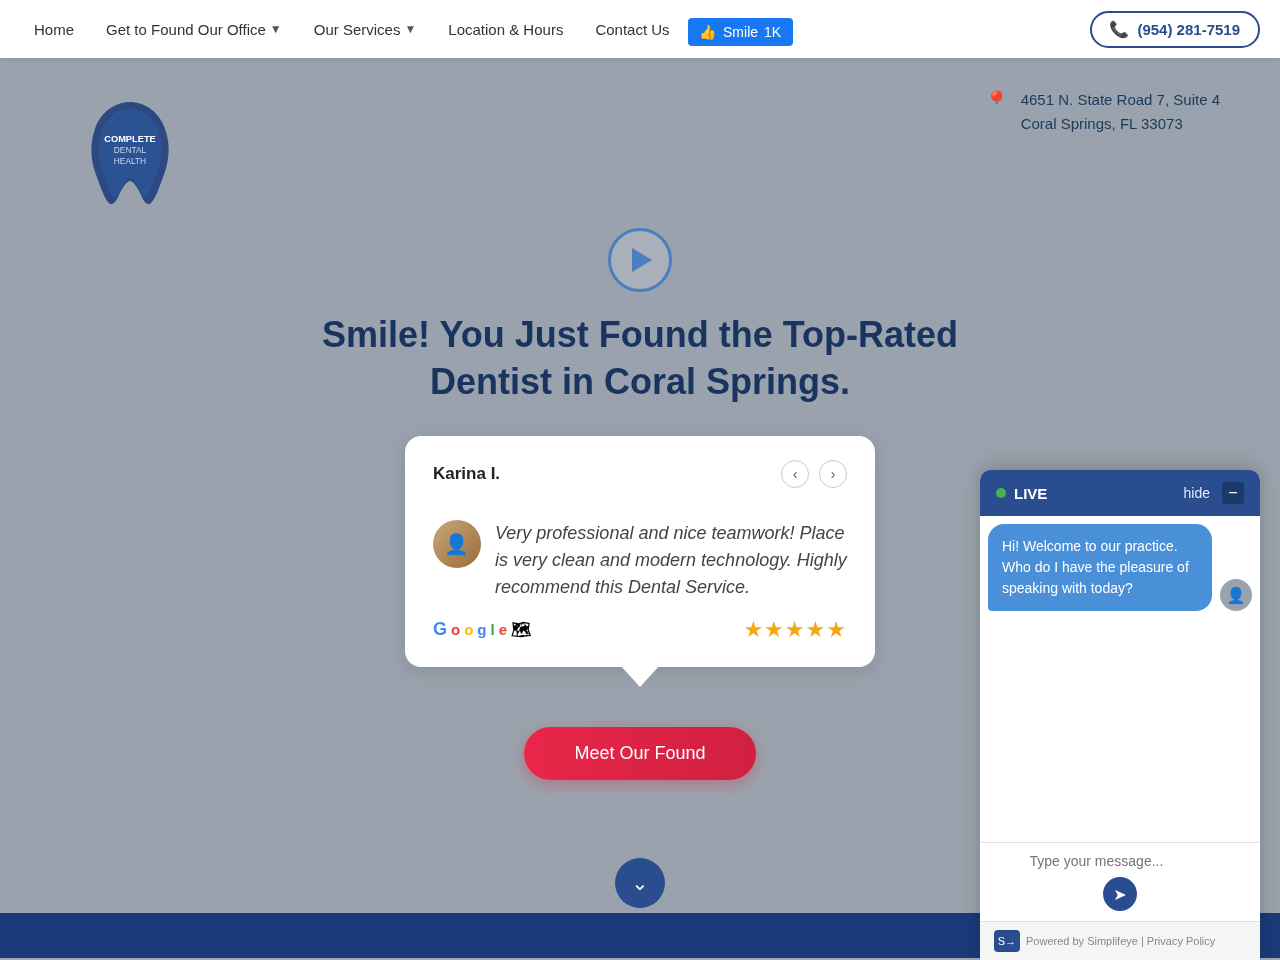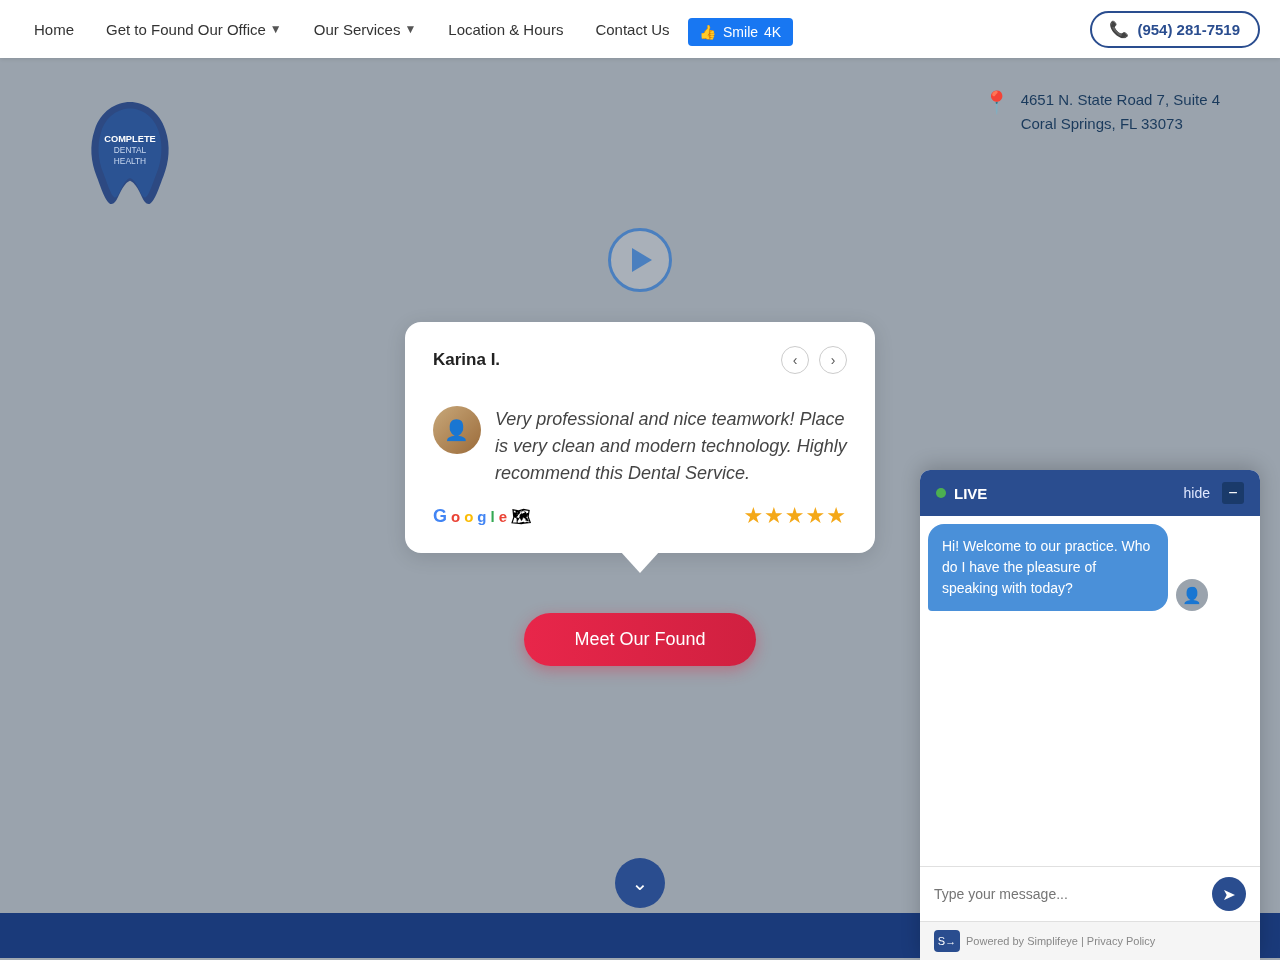--- a/index.html
+++ b/index.html
@@ -265,21 +265,21 @@
       right: 0;
       height: 45px;
       background: #1a3a7a;
     }
 
     
     .chat-widget {
       position: fixed;
       right: 20px;
       bottom: 0;
-      width: 340px;
+      width: 280px;
       background: #fff;
       border-radius: 10px 10px 0 0;
       box-shadow: 0 -4px 20px rgba(0,0,0,0.2);
       display: flex;
       flex-direction: column;
       height: 490px;
       z-index: 100;
     }
     .chat-header {
       background: #2a4d8f;
@@ -363,20 +363,21 @@
       font-size: 14px;
       line-height: 1.5;
       max-width: 240px;
     }
     .chat-input-area {
       border-top: 1px solid #e0e0e0;
       padding: 10px 14px;
       display: flex;
       align-items: center;
       gap: 8px;
+      flex-direction: column;
     }
     .chat-input {
       flex: 1;
       border: none;
       outline: none;
       font-size: 14px;
       color: #999;
       background: none;
     }
     .chat-send-btn {
@@ -432,21 +433,21 @@
     </div>
     <div class="nav-item">
       <span>Location &amp; Hours</span>
     </div>
     <div class="nav-item">
       <span>Contact Us</span>
     </div>
     <button class="fb-like-btn">
       <span class="fb-thumb">👍</span>
       <span>Smile</span>
-      <span>4K</span>
+      <span>1K</span>
     </button>
   </div>
   <button class="phone-btn">
     <span class="phone-icon">📞</span>
     <span>(954) 281-7519</span>
   </button>
 </nav>
 
 <div class="main-content">
 
@@ -472,20 +473,24 @@
       <div>Coral Springs, FL 33073</div>
     </div>
   </div>
 
   <div class="play-btn-area">
     <div class="play-circle">
       <div class="play-triangle"></div>
     </div>
   </div>
 
+  <div class="headline">
+    <span>Smile! You Just Found the Top-Rated</span><br>
+    <span>Dentist in Coral Springs.</span>
+  </div>
 
   <div class="review-card">
     <div class="review-header">
       <span class="reviewer-name">Karina I.</span>
       <div class="review-nav">
         <button class="review-nav-btn">‹</button>
         <button class="review-nav-btn">›</button>
       </div>
     </div>
     <div class="review-body">

